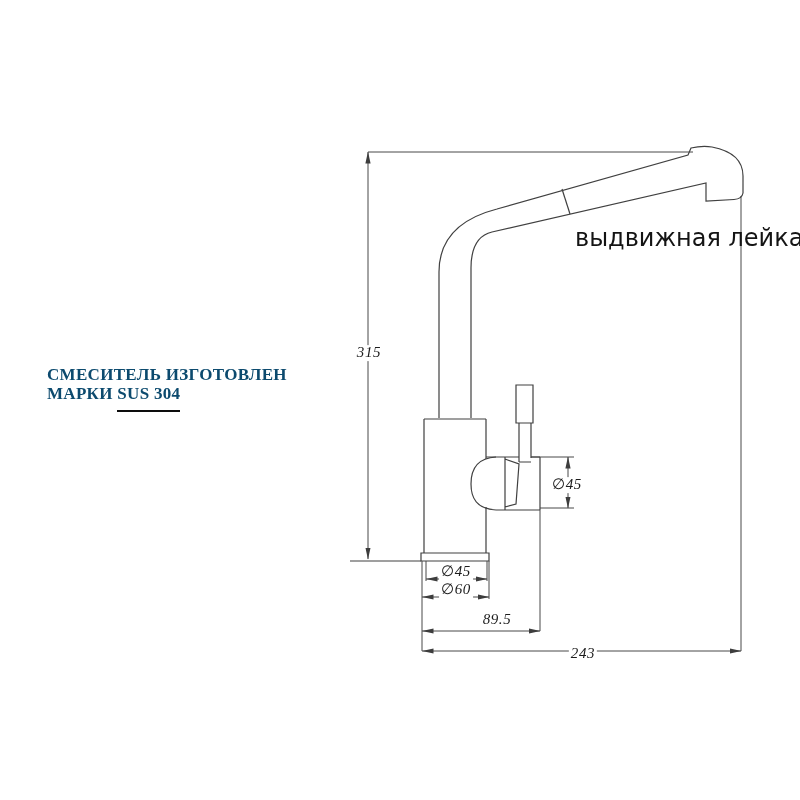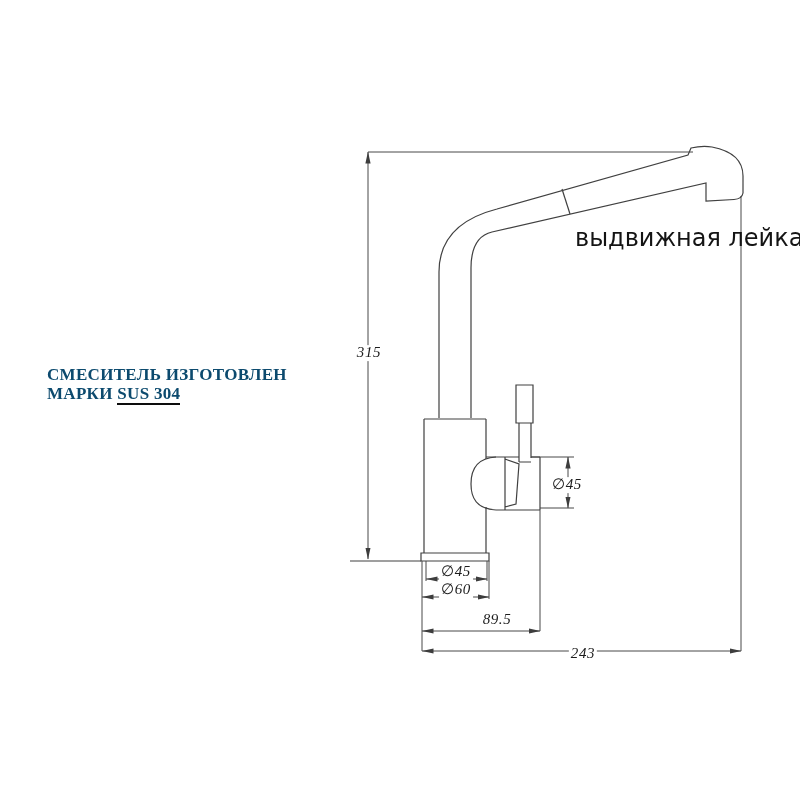--- a/index.html
+++ b/index.html
@@ -31,21 +31,21 @@
     font-family:"Liberation Serif","DejaVu Serif",serif;
     font-weight:bold;
     font-size:17px;
     letter-spacing:0.3px;
     line-height:18.8px;
     color:#0c4a6e;
     white-space:nowrap;
   }
   .material-note .grade{
     border-bottom:2px solid #0d0d0d;
-    padding-bottom:0px;
+    padding-bottom:7px;
   }
   .callout{
     position:absolute;
     left:575px;top:224px;
     font-family:"DejaVu Sans","Liberation Sans",sans-serif;
     font-size:24px;
     color:#141414;
     white-space:nowrap;
   }
 </style>

